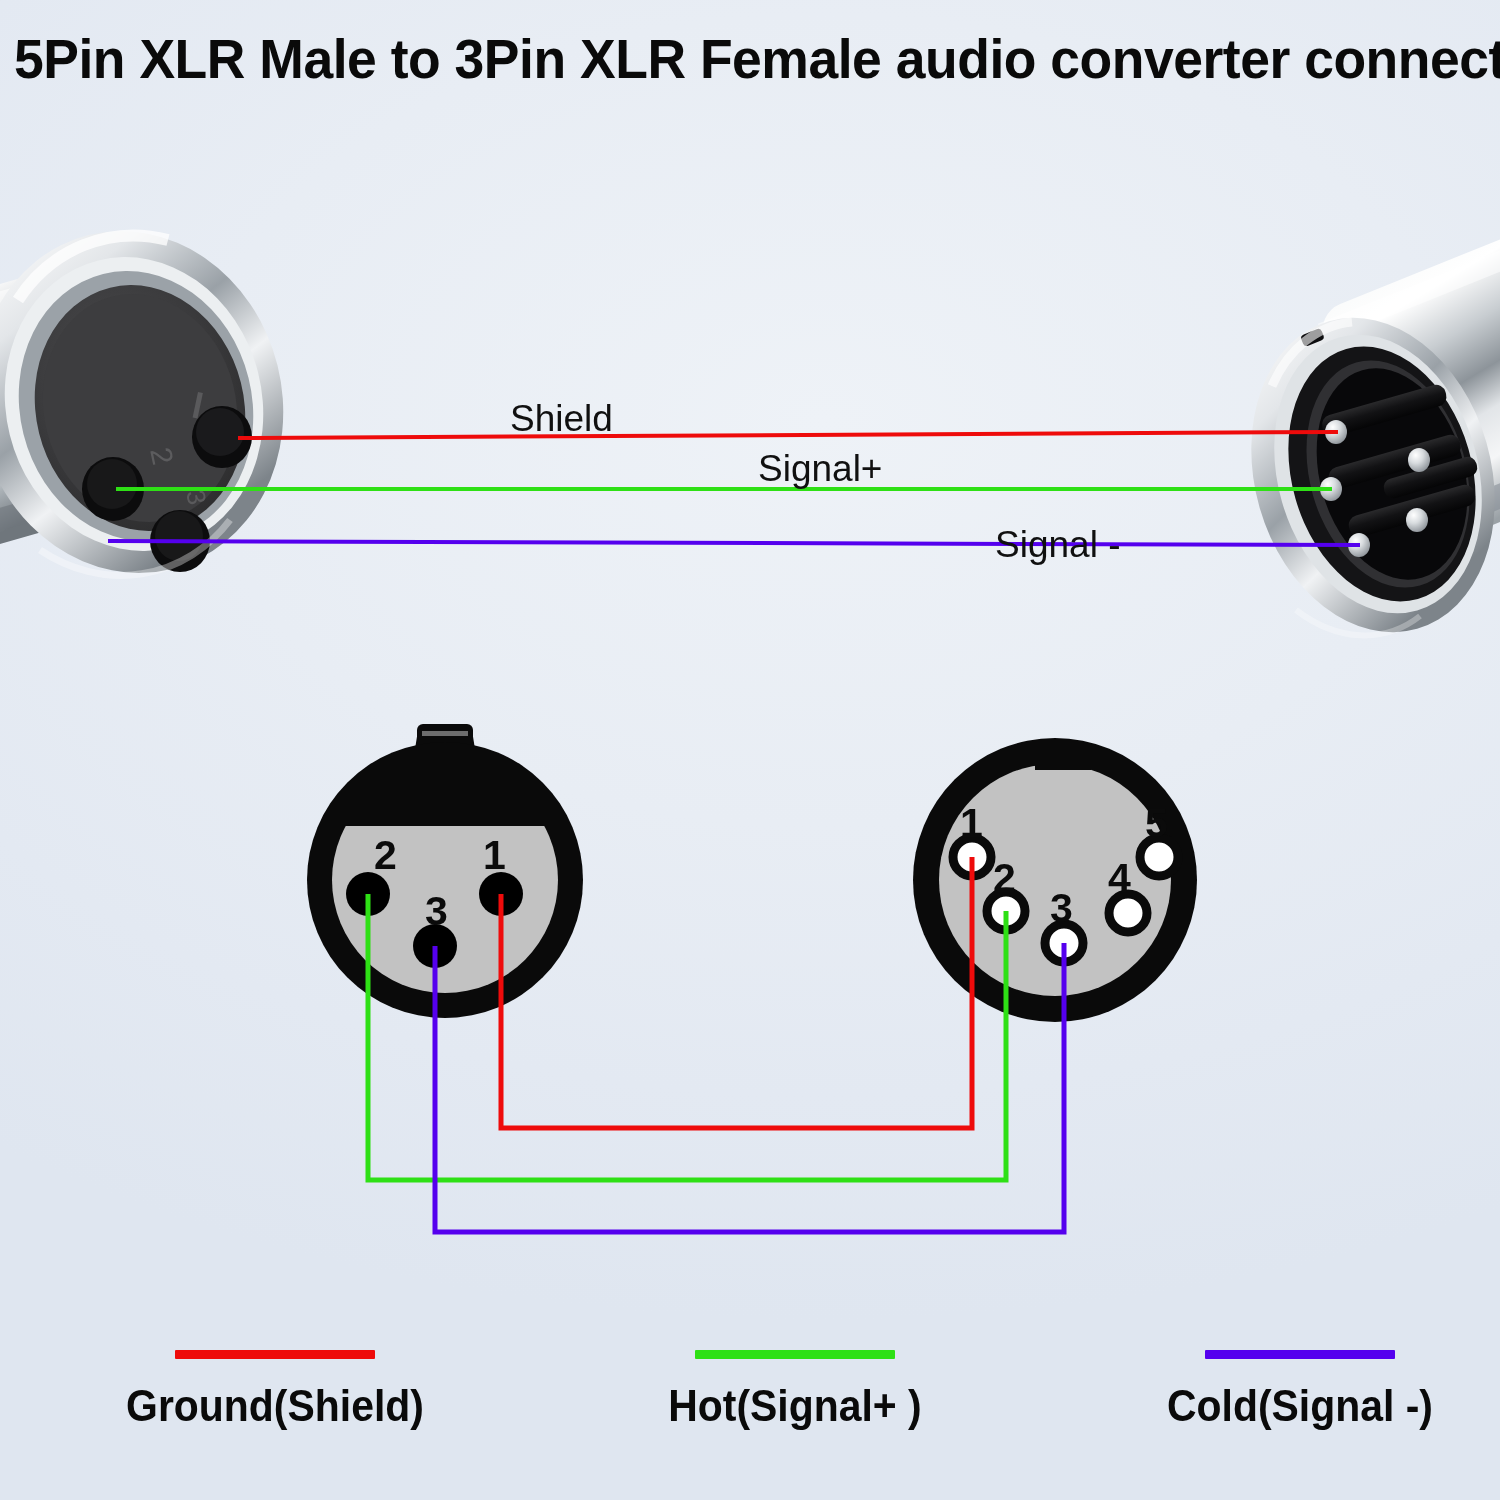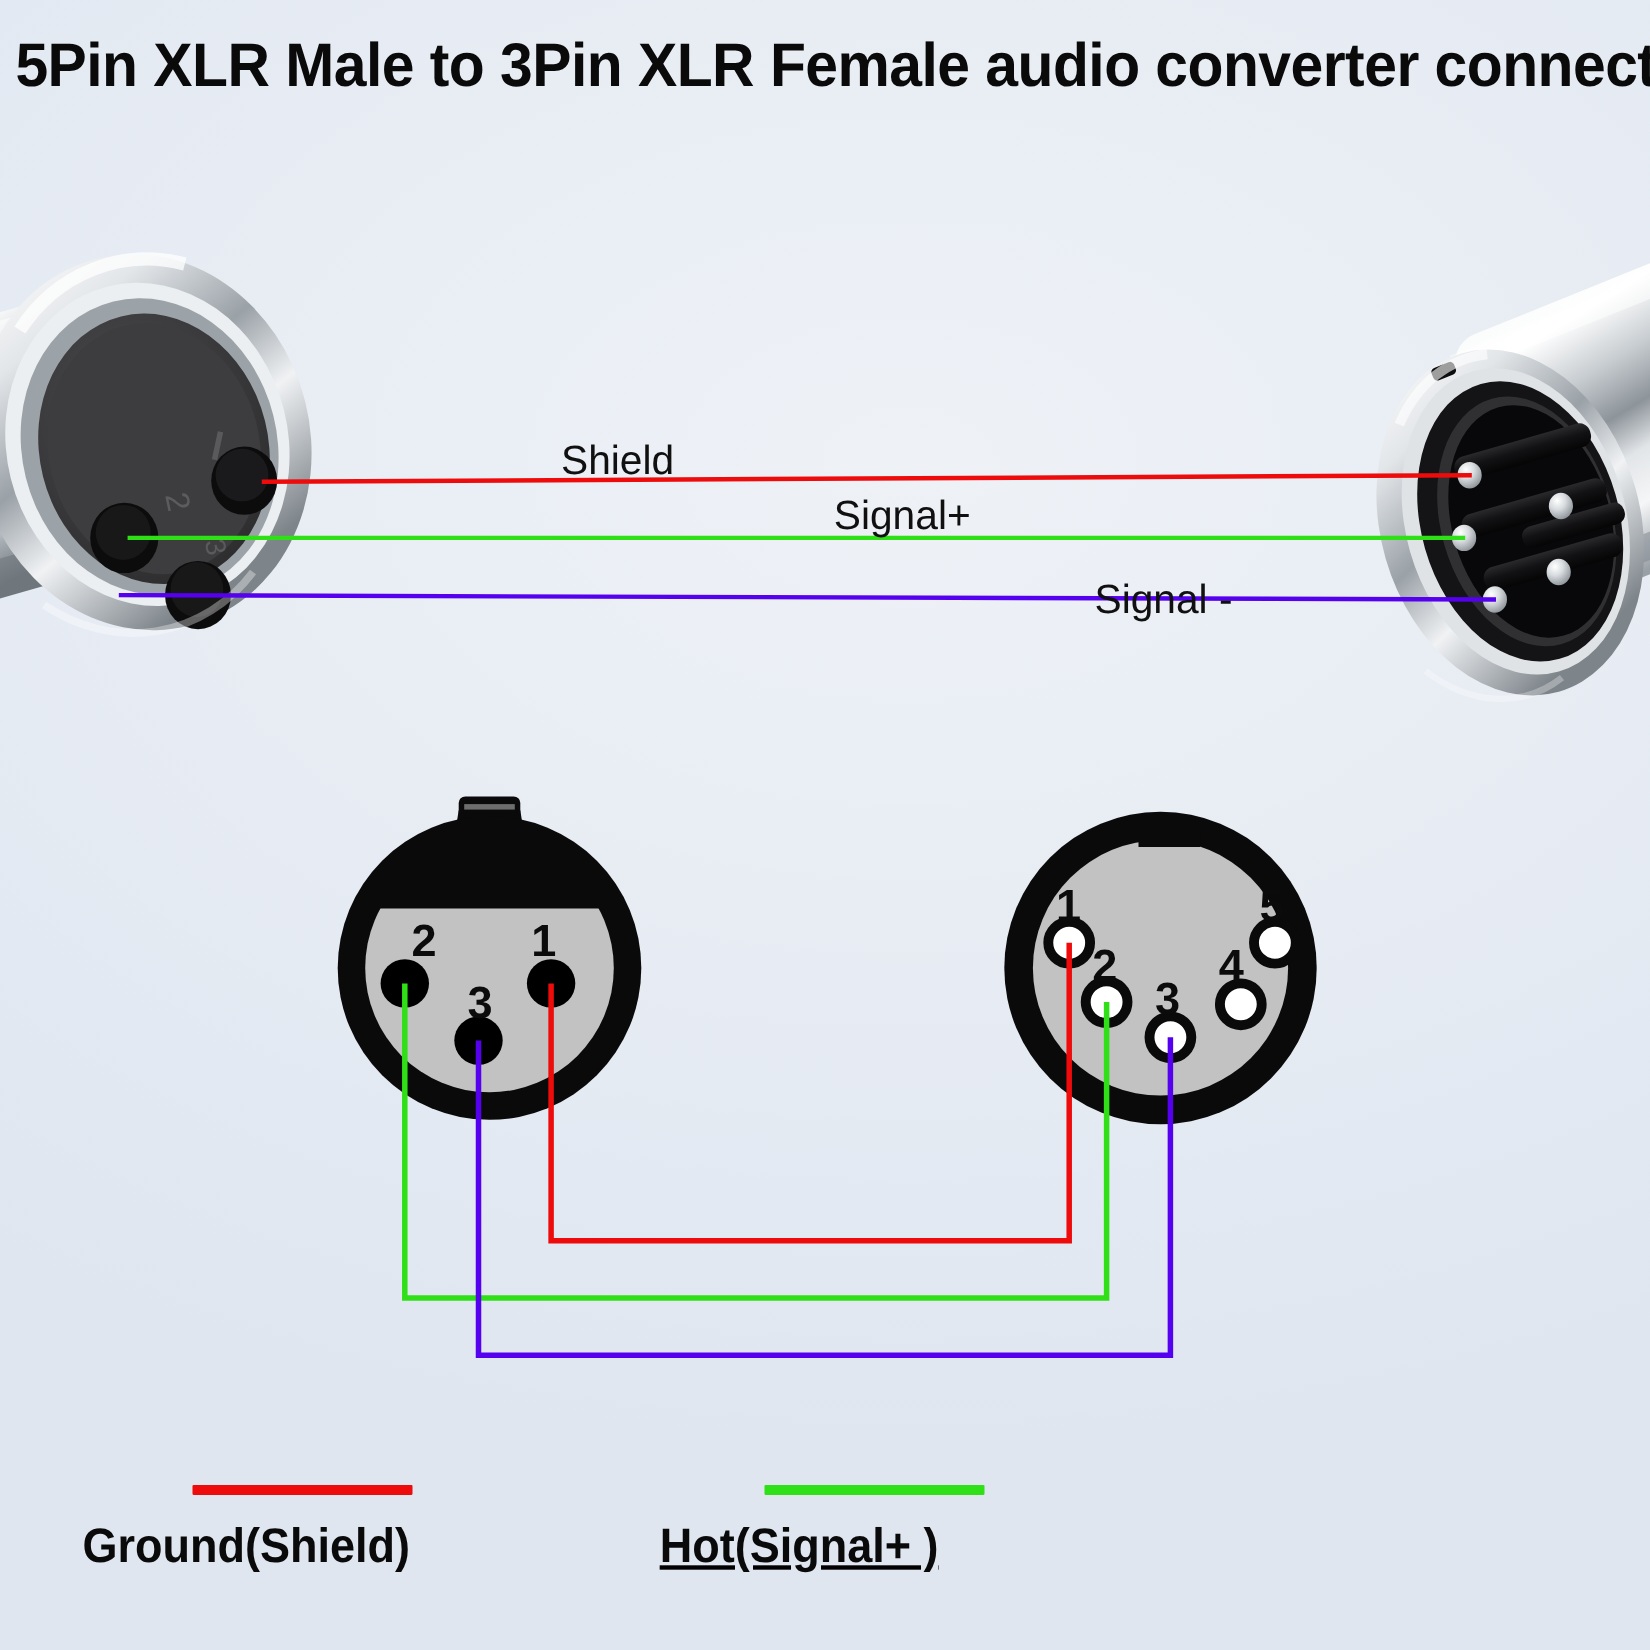--- a/index.html
+++ b/index.html
@@ -58,20 +58,21 @@
     position: absolute;
     font-size: 41px;
     font-weight: bold;
     color: #0b0b0b;
     white-space: nowrap;
     font-family: "Liberation Sans", sans-serif;
   }
   
   .legend-item {
     position: absolute;
+    text-align: center;
   }
   .legend-swatch {
     height: 9px;
     border-radius: 1px;
     margin: 0 auto 22px auto;
   }
   .legend-label {
     font-size: 44px;
     font-weight: bold;
     color: #0a0a0a;
@@ -272,19 +273,23 @@
   <div class="pinnum" style="left:993px; top:855px;">2</div>
   <div class="pinnum" style="left:1050px; top:885px;">3</div>
   <div class="pinnum" style="left:1108px; top:855px;">4</div>
   <div class="pinnum" style="left:1145px; top:800px;">5</div>
 
   <div class="legend-item" style="left:60px; top:1350px; width:430px;">
     <div class="legend-swatch" style="width:200px; background:#ee0b0b;"></div>
     <div class="legend-label">Ground(Shield)</div>
   </div>
 
-  <div class="legend-item" style="left:585px; top:1350px; width:420px;text-decoration:underline;">
+  <div class="legend-item" style="left:585px; top:1350px; width:420px;">
     <div class="legend-swatch" style="width:200px; background:#2ee015;"></div>
     <div class="legend-label">Hot(Signal+ )</div>
   </div>
 
+  <div class="legend-item" style="left:1100px; top:1350px; width:400px;">
+    <div class="legend-swatch" style="width:190px; background:#5500ee;"></div>
+    <div class="legend-label">Cold(Signal -)</div>
+  </div>
 
 </div>
 
 </body></html>

